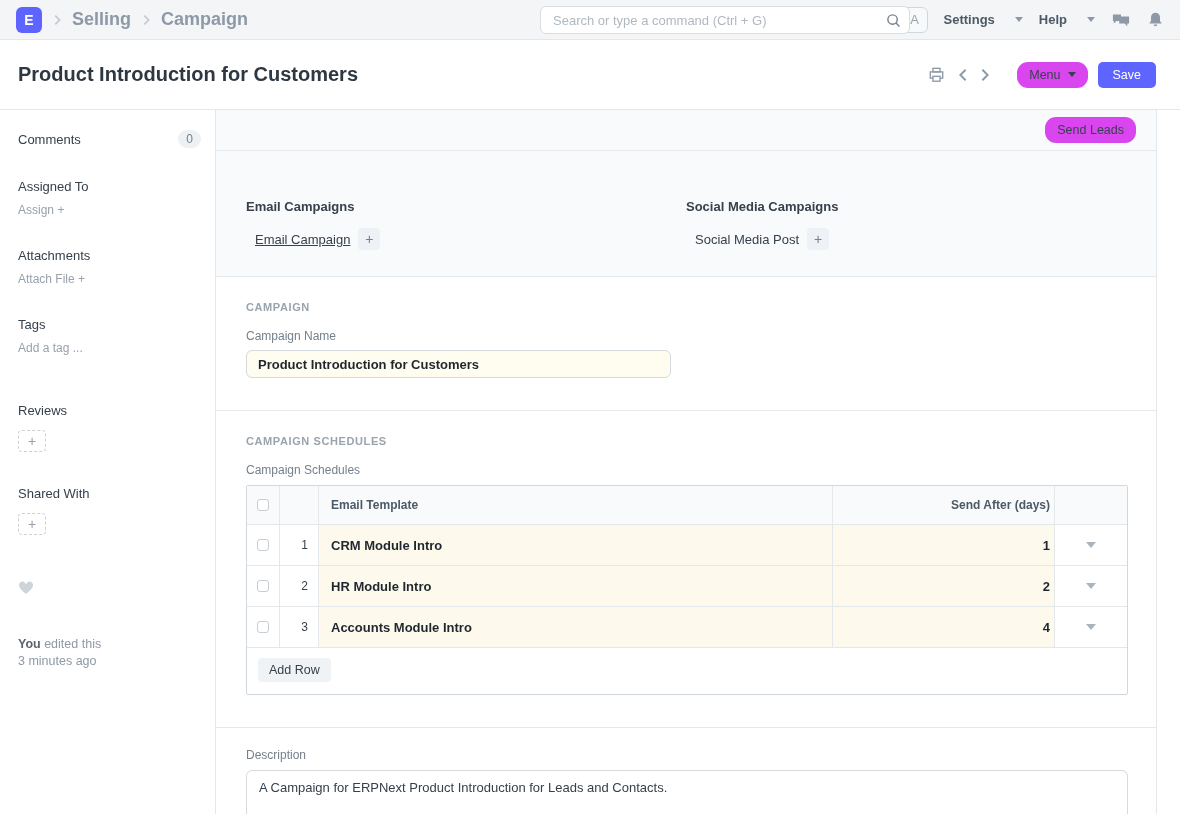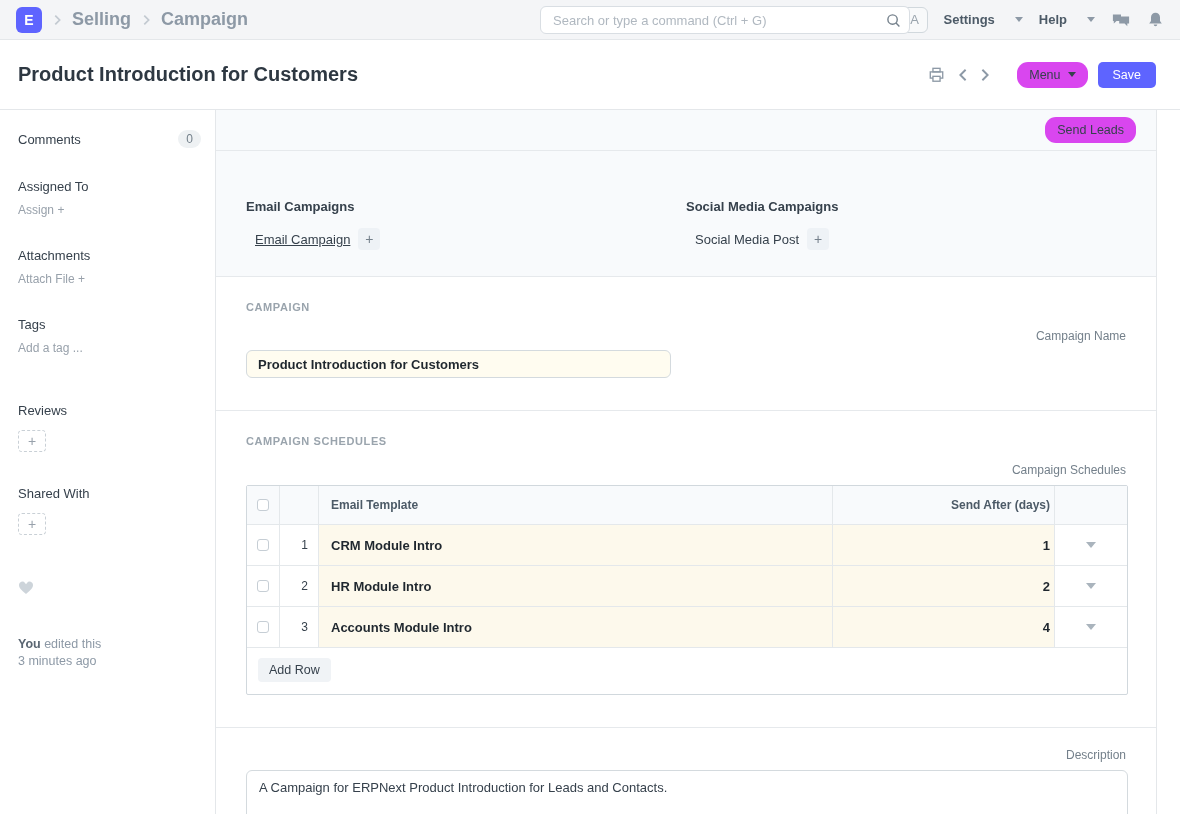--- a/index.html
+++ b/index.html
@@ -80,21 +80,21 @@
   .form-toolbar {
     height:41px; background:#f8fafc; border-bottom:1px solid #e6e9ec;
     display:flex; align-items:center; justify-content:flex-end; padding:0 20px;
   }
   .section { padding:22px 30px 0; background:#fff; border-bottom:1px solid #e6e9ec; }
   .section.gray { background:#f8fafc; }
   .section-head {
     font-size:11px; font-weight:600; letter-spacing:.6px; color:#9aa4ad;
     display:flex; align-items:center; gap:10px;
   }
-  .field-label { font-size:12px; color:#74808b;text-align:right; }
+  .field-label { font-size:12px; color:#74808b; }
   
   .dash-cols { display:flex; margin-top:24px; padding-bottom:26px; }
   .dash-col { width:455px; }
   .dash-col-title { font-size:13px; font-weight:700; color:#36414c; margin-bottom:14px; }
   .dash-link-row { display:flex; align-items:center; gap:8px;margin-left:9px; }
   .dash-link { font-size:13px; color:#36414c; cursor:pointer; }
   .dash-link.underline { text-decoration:underline; }
   .plus-btn {
     width:22px; height:22px; background:#eef2f6; border-radius:4px; border:none;
     color:#74808b; font-size:14px; display:flex; align-items:center; justify-content:center;

